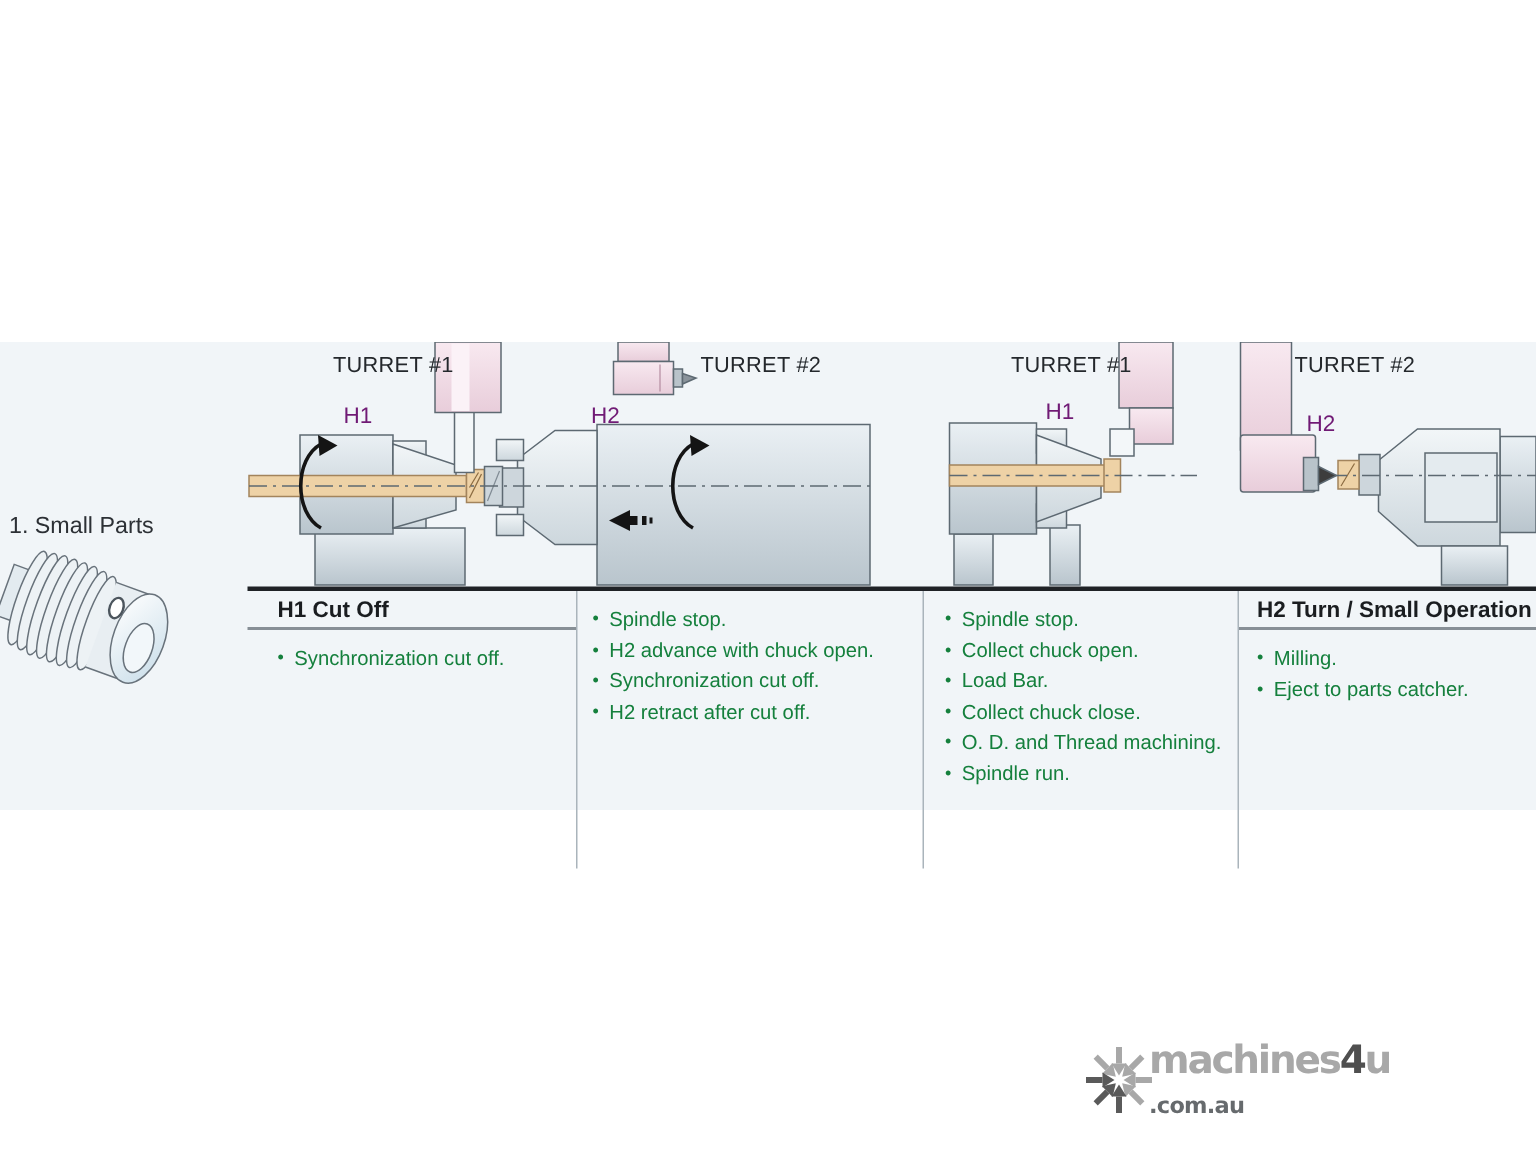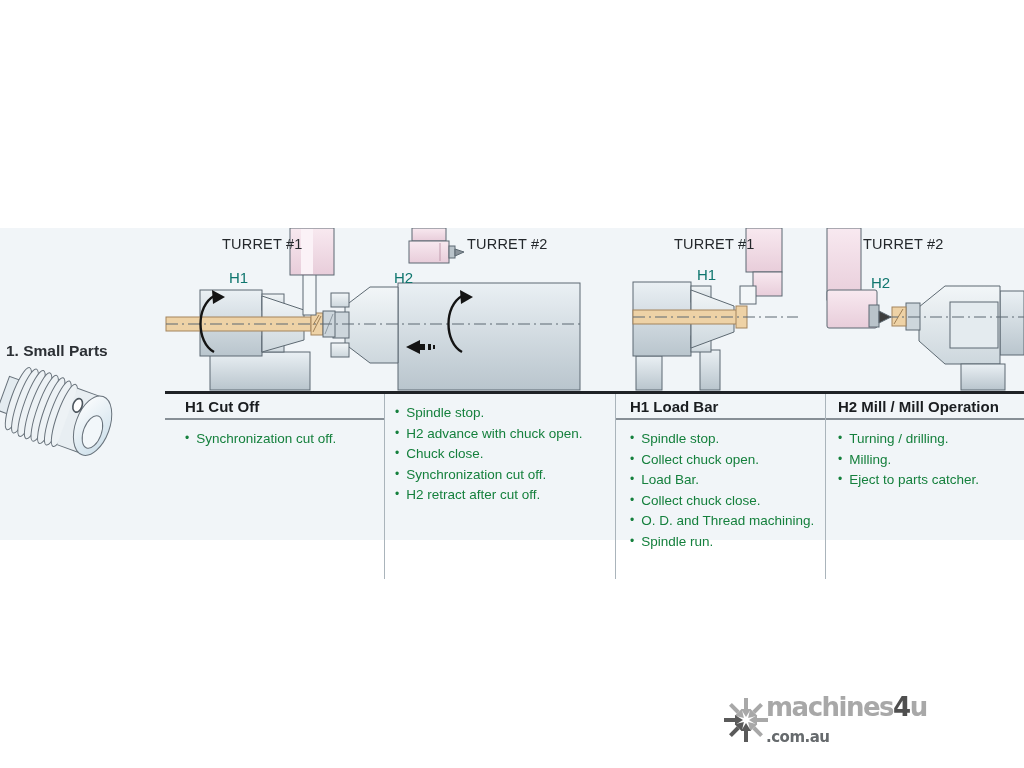--- a/index.html
+++ b/index.html
@@ -8,22 +8,22 @@
     background:#ffffff;
     font-family:"Liberation Sans", sans-serif;
     -webkit-font-smoothing:antialiased;
   }
   .band{position:absolute;left:0;top:228px;width:1024px;height:312px;background:#f1f5f8;}
   .diagram-svg{position:absolute;left:0;top:228px;width:1024px;height:312px;}
   .part-svg{position:absolute;left:0px;top:362px;width:130px;height:120px;}
 
   .lbl{position:absolute;color:#1e2226;white-space:nowrap;text-align:right;}
   .turret-lbl{font-size:14.5px;letter-spacing:.2px;color:#24282c;}
-  .h-lbl{font-size:15px;font-weight:500;color:#0f766e;}
-  .section-lbl{position:absolute;left:6px;top:342px;font-size:15.5px;color:#2c3035;font-weight:700;}
+  .h-lbl{font-size:15px;font-weight:500;color:#701a75;}
+  .section-lbl{position:absolute;left:6px;top:342px;font-size:15.5px;color:#2c3035;font-weight:400;}
 
   
   .optable{
     position:absolute;left:165px;top:391px;width:859px;
     border-top:3px solid #1f2226;
     display:grid;grid-template-columns:220px 231px 210px 198px;
   }
   .opcol{border-right:1px solid #aab4bb;height:185px;box-sizing:border-box;}
   .opcol:last-child{border-right:none;}
   .ophd{
@@ -209,40 +209,37 @@
   <div class="opcol">
     <div class="ophd">H1 Cut Off</div>
     <ul>
       <li>Synchronization cut off.</li>
     </ul>
   </div>
   <div class="opcol">
     <ul>
       <li>Spindle stop.</li>
       <li>H2 advance with chuck open.</li>
-      <li>Chuck close.</li>
       <li>Synchronization cut off.</li>
       <li>H2 retract after cut off.</li>
     </ul>
   </div>
   <div class="opcol">
-    <div class="ophd">H1 Load Bar</div>
     <ul>
       <li>Spindle stop.</li>
       <li>Collect chuck open.</li>
       <li>Load Bar.</li>
       <li>Collect chuck close.</li>
       <li>O. D. and Thread machining.</li>
       <li>Spindle run.</li>
     </ul>
   </div>
   <div class="opcol">
-    <div class="ophd">H2 Mill / Mill Operation</div>
-    <ul>
-      <li>Turning / drilling.</li>
+    <div class="ophd">H2 Turn / Small Operation</div>
+    <ul>
       <li>Milling.</li>
       <li>Eject to parts catcher.</li>
     </ul>
   </div>
 </div>
 
 <div class="watermark">
   <svg class="wm-icon" width="48" height="48" viewBox="0 0 48 48">
     <g>
       <g fill="#a8a8a8">

